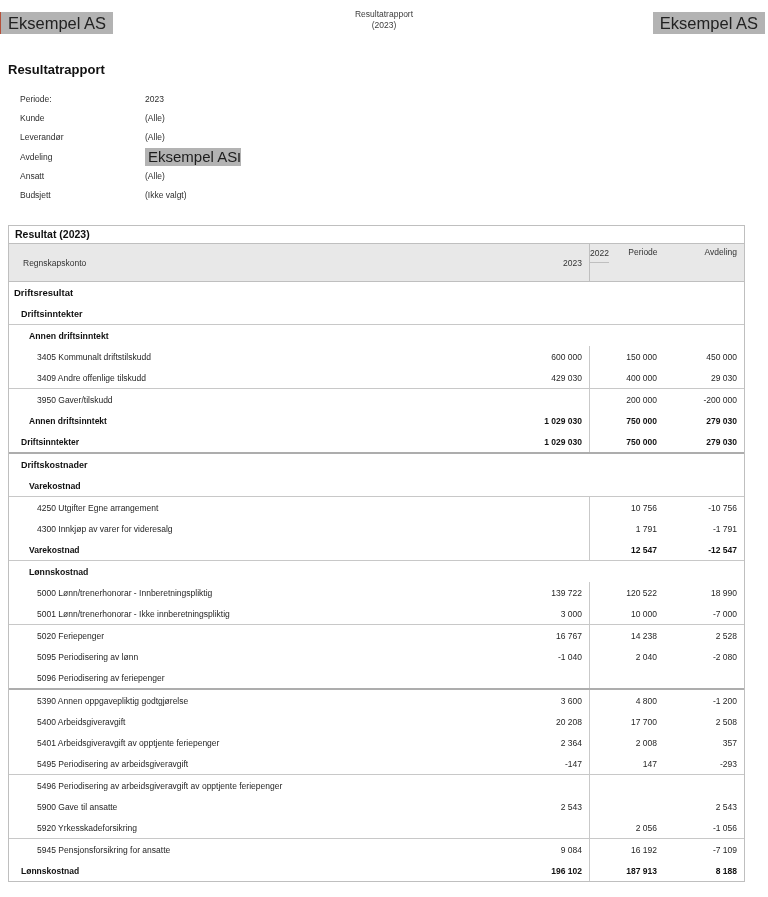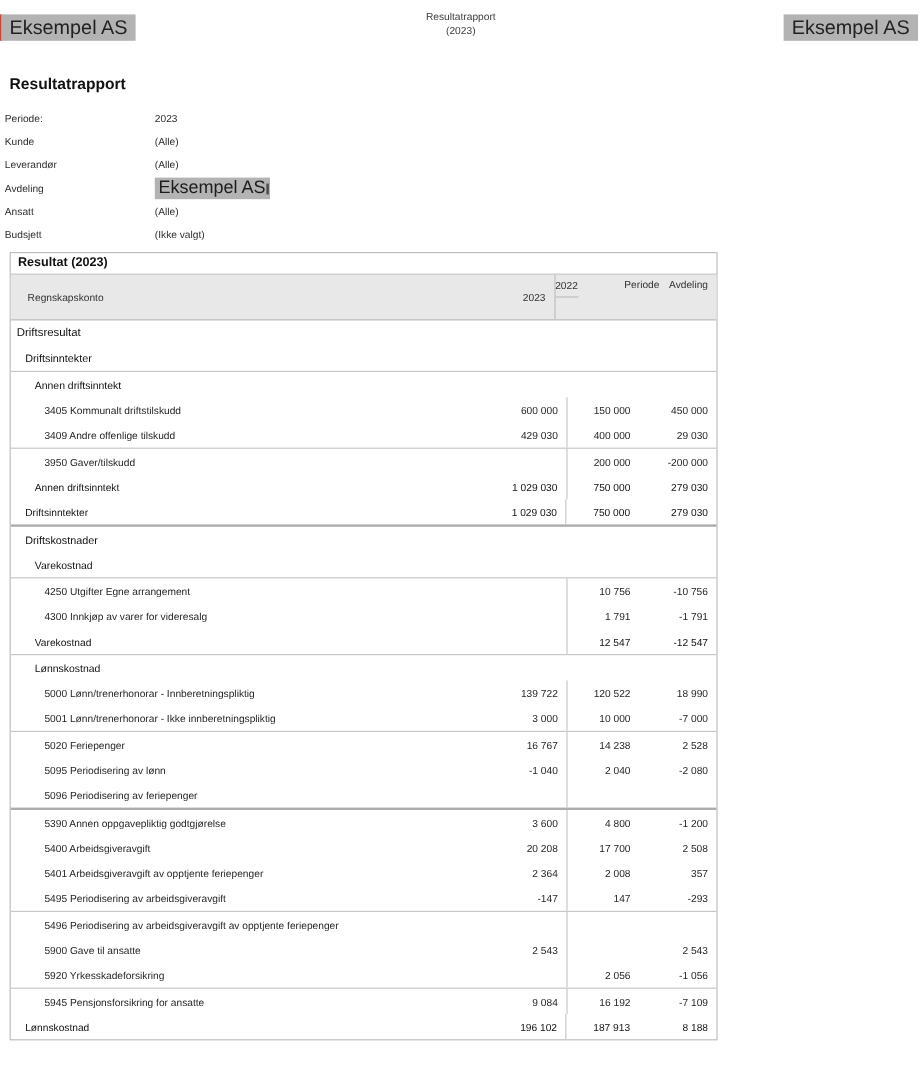--- a/index.html
+++ b/index.html
@@ -22,53 +22,53 @@
         font-size:16.5px;line-height:22px;padding:0 7px;white-space:nowrap}
   .logo-left{left:1px}
   .logo-right{right:3px}
   .accent-bar{position:absolute;left:0;top:12px;width:2px;height:22px;background:var(--accent)}
   .center-title{position:absolute;top:9px;left:0;right:0;text-align:center;
                 font-size:8.5px;line-height:11px;color:#3c3c3c}
 
   .report-title{position:absolute;top:62px;left:8px;font-size:13px;font-weight:bold;color:#111}
 
   
-  .params{position:absolute;top:89px;left:4px;width:420px}
+  .params{position:absolute;top:89px;left:20px;width:420px}
   .param-row{display:flex;height:19.3px;align-items:center}
   .param-label{width:125px;font-size:8.5px;color:#2e2e2e}
   .param-value{font-size:8.5px;color:#2e2e2e;white-space:nowrap}
   .param-hl{font-size:15px;background:var(--highlight);color:#1d1d1d;padding:0 4px 1px 3px;position:relative}
   .param-hl::after{content:"";position:absolute;right:1px;top:5px;width:2px;height:9px;background:#4a4a4a}
 
   
-  .rtable{position:absolute;left:8px;top:210px;width:590px;height:657px;
+  .rtable{position:absolute;left:8px;top:225px;width:737px;height:657px;
           border:1px solid var(--table-border);background:#fff}
   .ttitle{height:18px;border-bottom:1px solid var(--table-border);
           font-size:10.5px;font-weight:bold;color:#111;line-height:17px;padding-left:6px}
   .thead{display:flex;height:38px;background:var(--header-bg);border-bottom:1px solid var(--table-border);
          font-size:8.5px;color:#333}
   .h-name{width:490px;display:flex;align-items:center;padding-left:14px}
   .h-2023{width:90px;display:flex;align-items:center;justify-content:flex-end;padding-right:7px}
   .h-right{width:155px;border-left:1px solid var(--table-border);display:flex;flex-direction:row}
   .h-2022{height:19px;border-bottom:1px solid var(--table-border);text-align:center;line-height:18px}
   .h-sub{display:flex;flex:1}
-  .h-per{width:76px;text-align:right;padding-right:8px;line-height:17px}
+  .h-per{width:76px;text-align:center;padding-right:8px;line-height:17px}
   .h-end{flex:1;text-align:right;padding-right:7px;line-height:17px}
 
   .tbody{position:absolute;left:0;right:0;top:56px;bottom:0;display:flex;flex-direction:column}
   .trow{display:flex;flex:1;align-items:center;font-size:8.5px;white-space:nowrap}
   .trow.bt{border-top:1px solid var(--group-border)}
   .trow.bt2{border-top:2px solid var(--thick-border)}
   .c-name{width:490px;overflow:visible}
   .c-val{text-align:right}
   .c-2023{width:90px;padding-right:7px}
   .c-per{width:76px;padding-right:8px;align-self:stretch;display:flex;align-items:center;justify-content:flex-end}
   .c-end{width:79px;padding-right:7px}
   .trow.account .c-per,.trow.sum2 .c-per,.trow.sum3 .c-per{border-left:1px solid var(--divider)}
-  .trow.h1,.trow.h2,.trow.h3,.trow.sum2,.trow.sum3{font-weight:normal;color:var(--bold-text)}
+  .trow.h1,.trow.h2,.trow.h3,.trow.sum2,.trow.sum3{font-weight:bold;color:var(--bold-text)}
   .trow.h1 .c-name{padding-left:5px;font-size:9.5px}
   .trow.h2 .c-name{padding-left:12px;font-size:9px}
   .trow.h3 .c-name{padding-left:20px;font-size:8.7px}
   .trow.account .c-name{padding-left:28px}
   .trow.sum3 .c-name{padding-left:20px}
   .trow.sum2 .c-name{padding-left:12px}
 </style>
 </head>
 <body>
 

